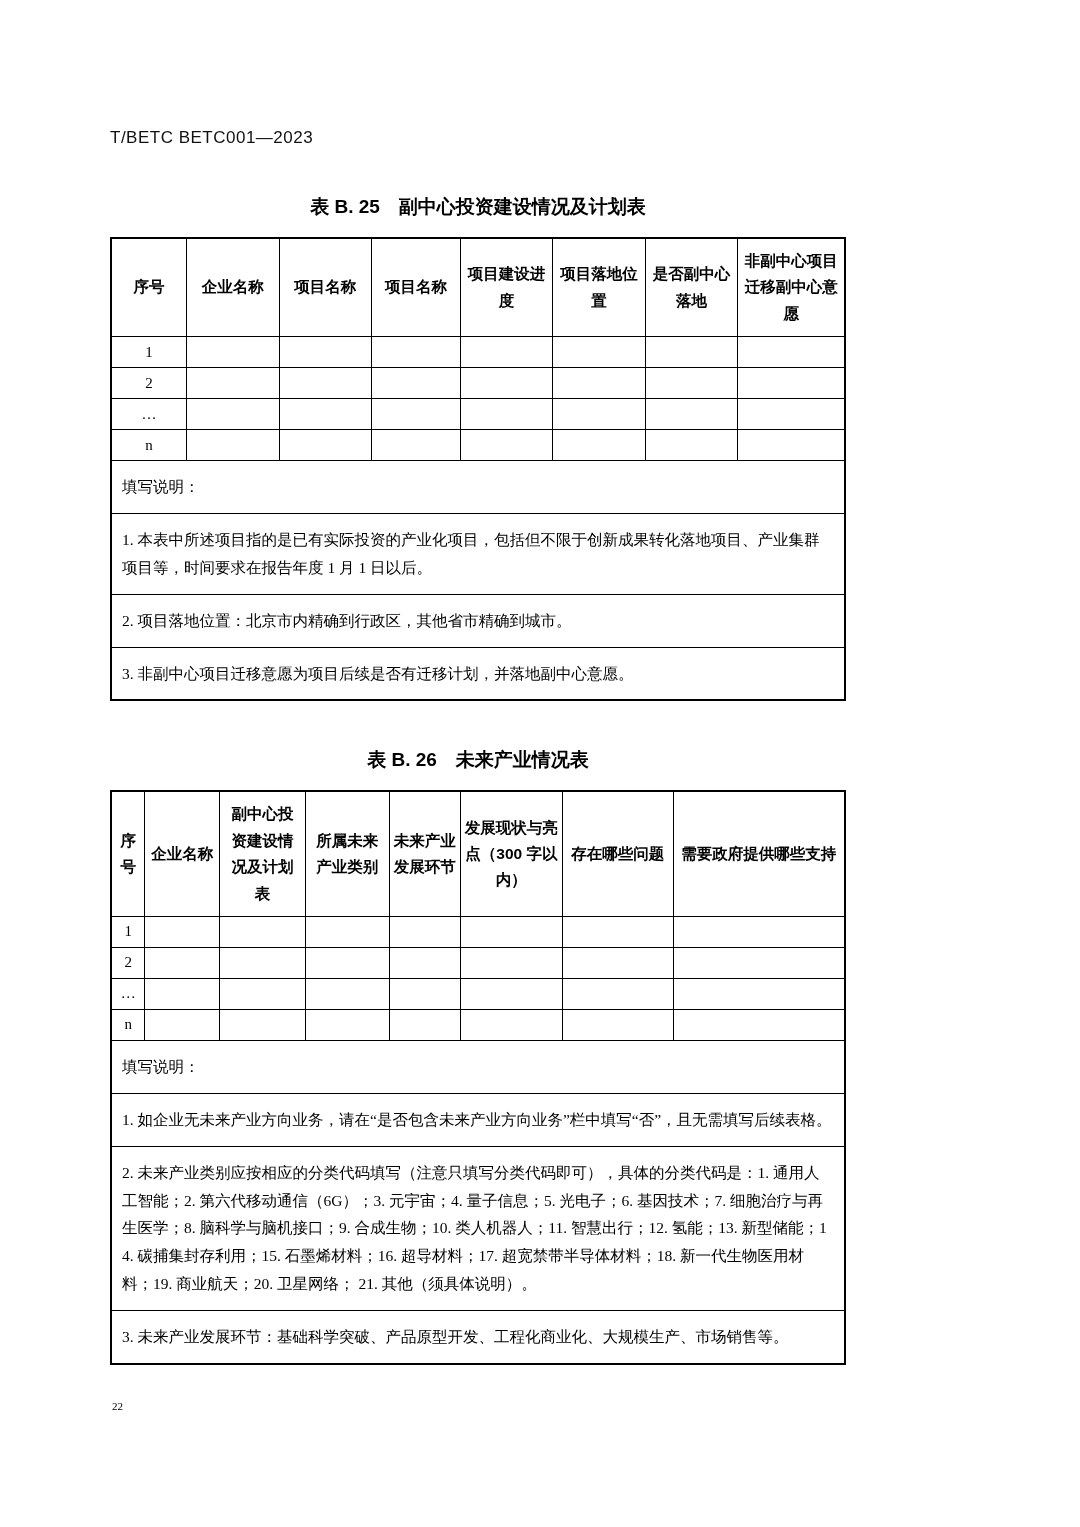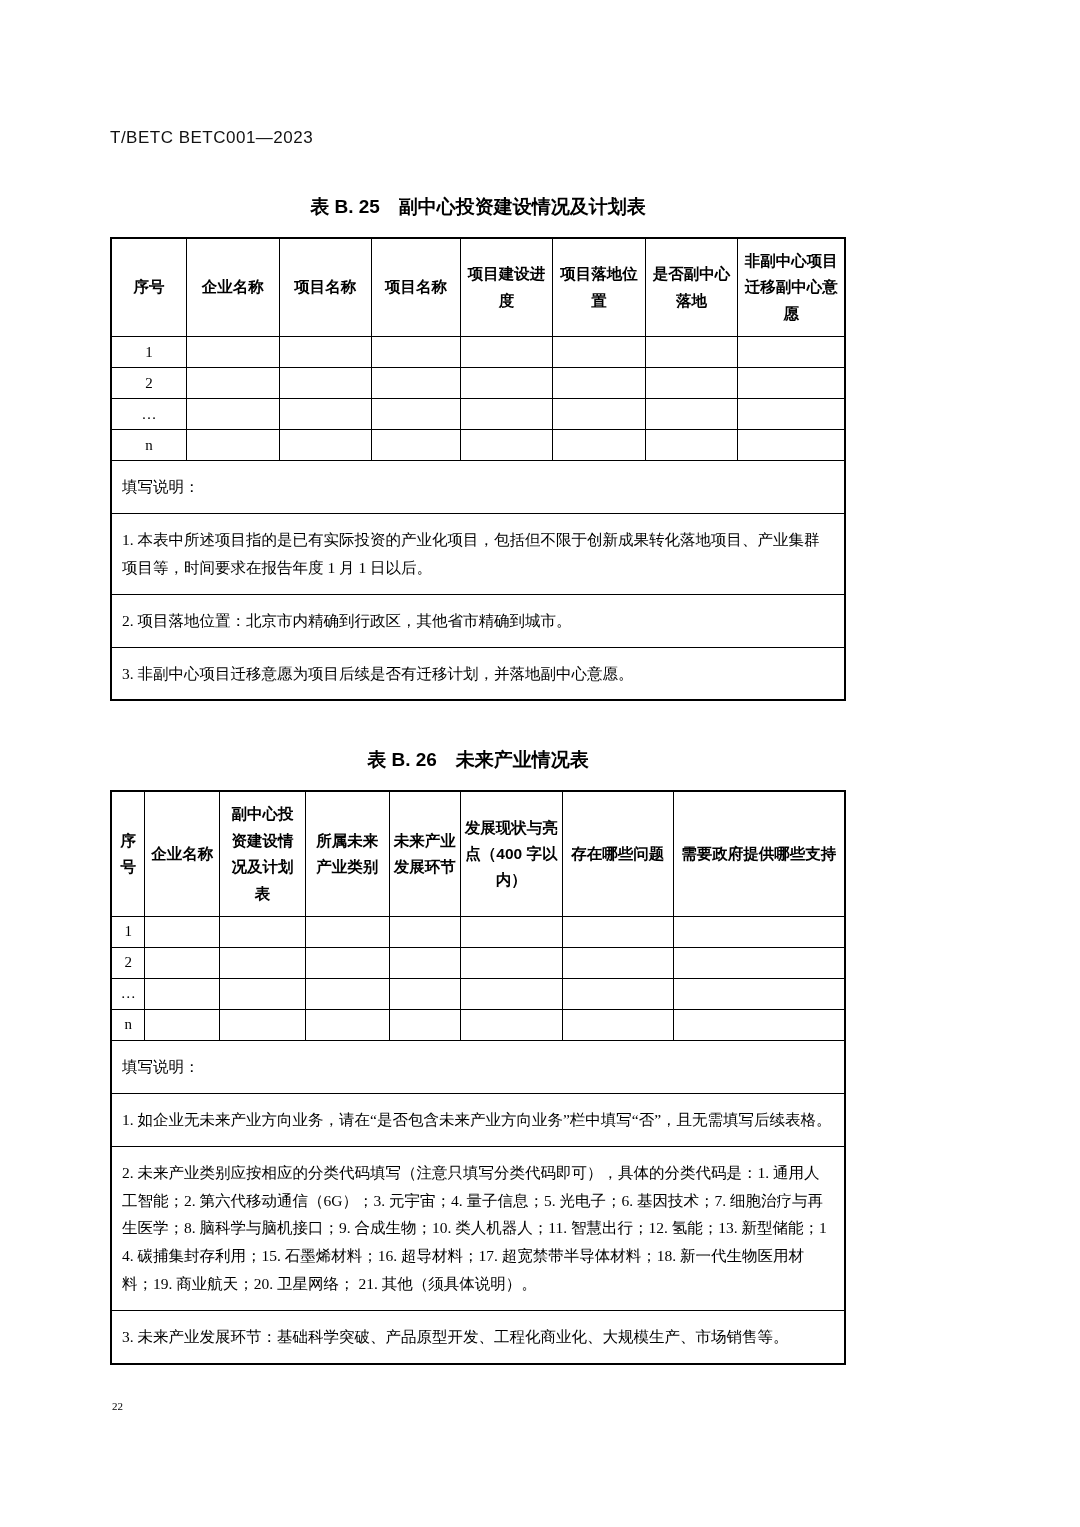--- a/index.html
+++ b/index.html
@@ -193,21 +193,21 @@
             <col style="width: 15.1%;">
             <col style="width: 23.4%;">
           </colgroup>
           <thead>
             <tr>
               <th>序号</th>
               <th>企业名称</th>
               <th>副中心投资建设情况及计划表</th>
               <th>所属未来产业类别</th>
               <th>未来产业发展环节</th>
-              <th>发展现状与亮点（400 字以内）</th>
+              <th>发展现状与亮点（300 字以内）</th>
               <th>存在哪些问题</th>
               <th>需要政府提供哪些支持</th>
             </tr>
           </thead>
           <tbody>
             <tr>
               <td class="data-cell">1</td>
               <td class="data-cell"></td>
               <td class="data-cell"></td>
               <td class="data-cell"></td>

